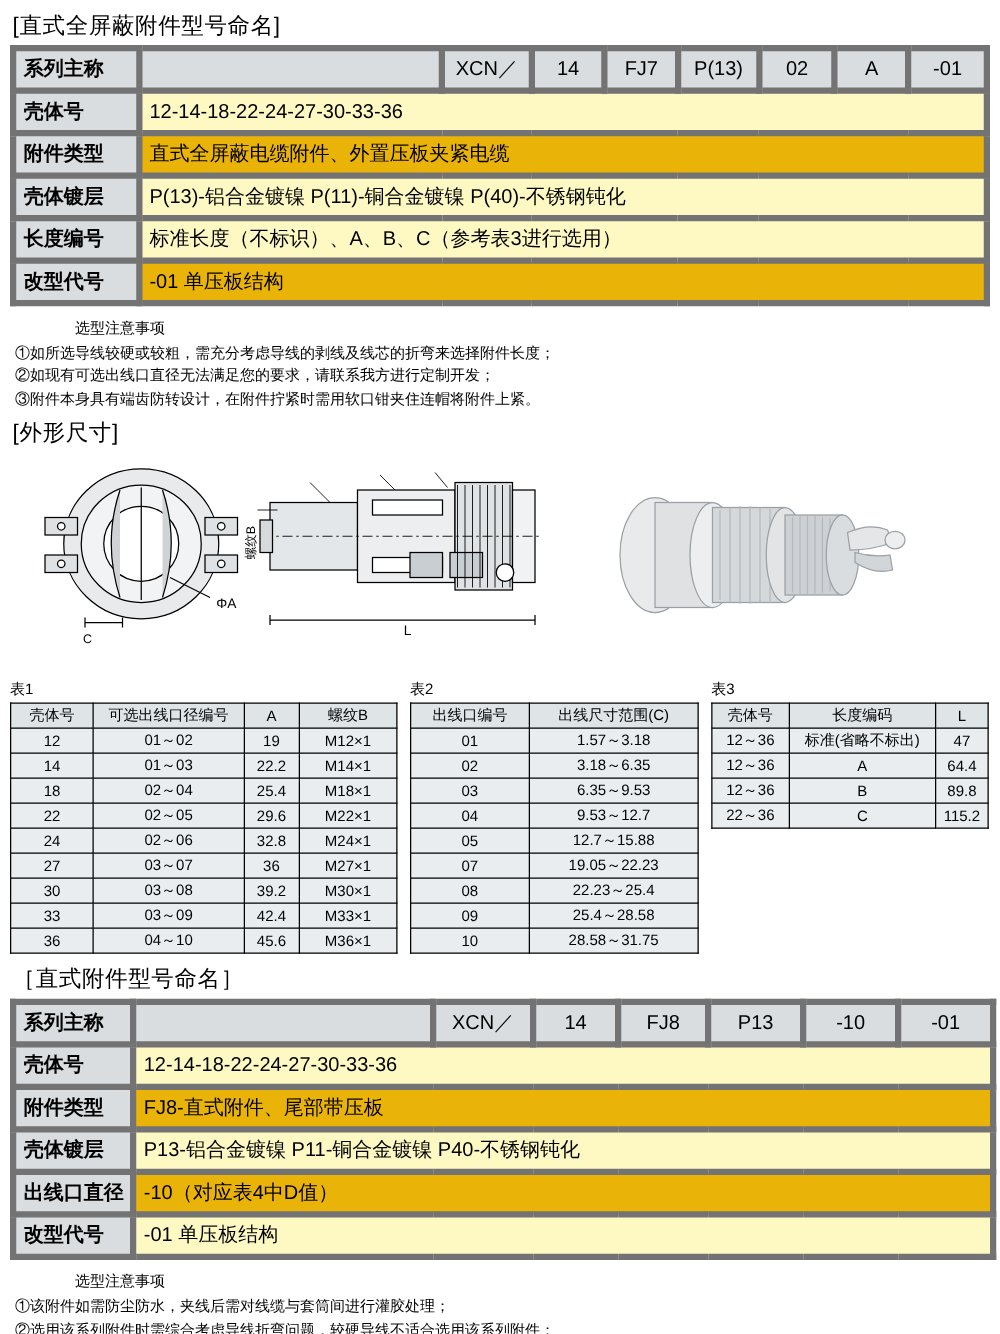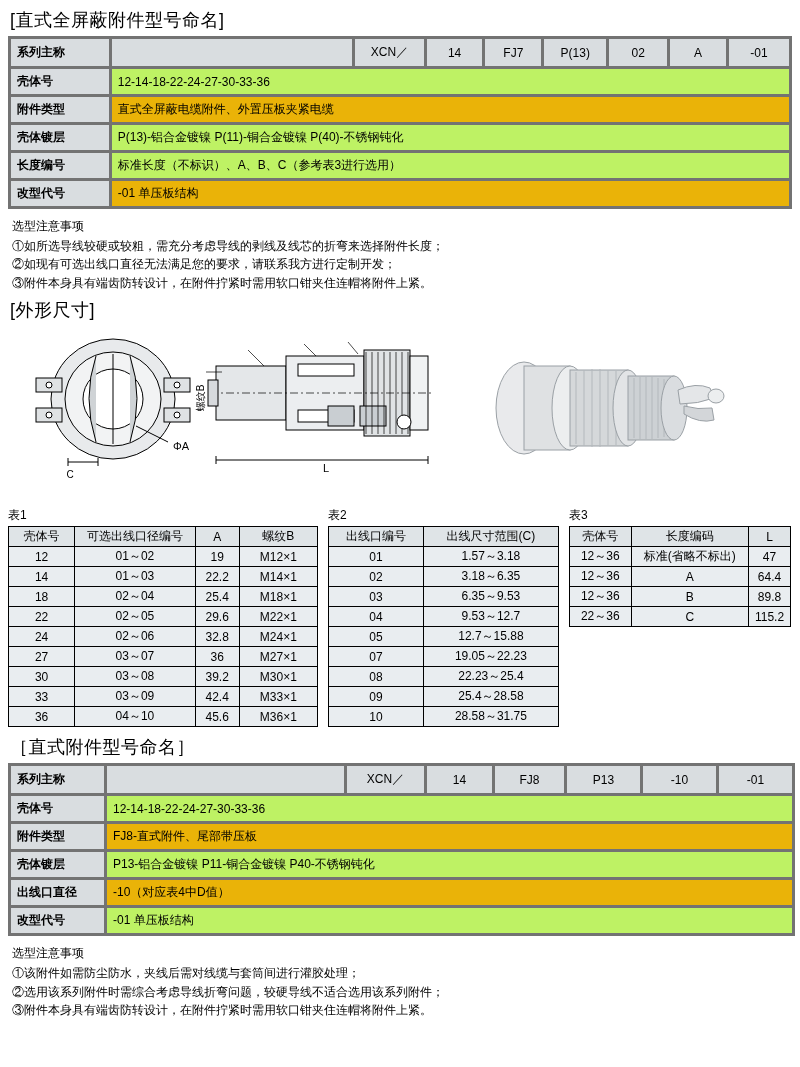--- a/index.html
+++ b/index.html
@@ -24,35 +24,35 @@
   }
 
   
   table.naming {
     width: 784px;
     border-collapse: collapse;
     table-layout: fixed;
     margin-bottom: 2px;
   }
   table.naming td {
-    border: 3px solid #737373;
+    border: 5px solid #737373;
     padding: 4px 6px;
-    font-size: 12px;
+    font-size: 16px;
     vertical-align: middle;
     height: 26px;
   }
   table.naming tr.head td { background: #d9dde0; font-weight: bold; height: 30px; }
   table.naming tr.head td.code { text-align: center; font-weight: normal; }
   table.naming td.label { background: #d9dde0; font-weight: bold; width: 96px; white-space: nowrap; }
-  table.naming td.val   { background: #bef264; }
+  table.naming td.val   { background: #fef9c3; }
   table.naming tr.alt td.val { background: #eab308; }
 
   
   .notes { margin: 8px 0 6px 4px; font-size: 12px; line-height: 1.55; }
-  .notes .nt-title { margin-bottom: 1px; }
+  .notes .nt-title { margin-bottom: 1px; margin-left: 48px; }
 
   
   .drawing { position: relative; width: 784px; height: 175px; margin: 2px 0 6px 0; }
   .drawing svg { position:absolute; top:0; left:0; }
 
   
   .tables-row { display: flex; gap: 10px; margin-top: 2px; }
   .tbl-wrap .cap { font-size: 12px; margin-bottom: 2px; }
   table.spec {
     border-collapse: collapse;

